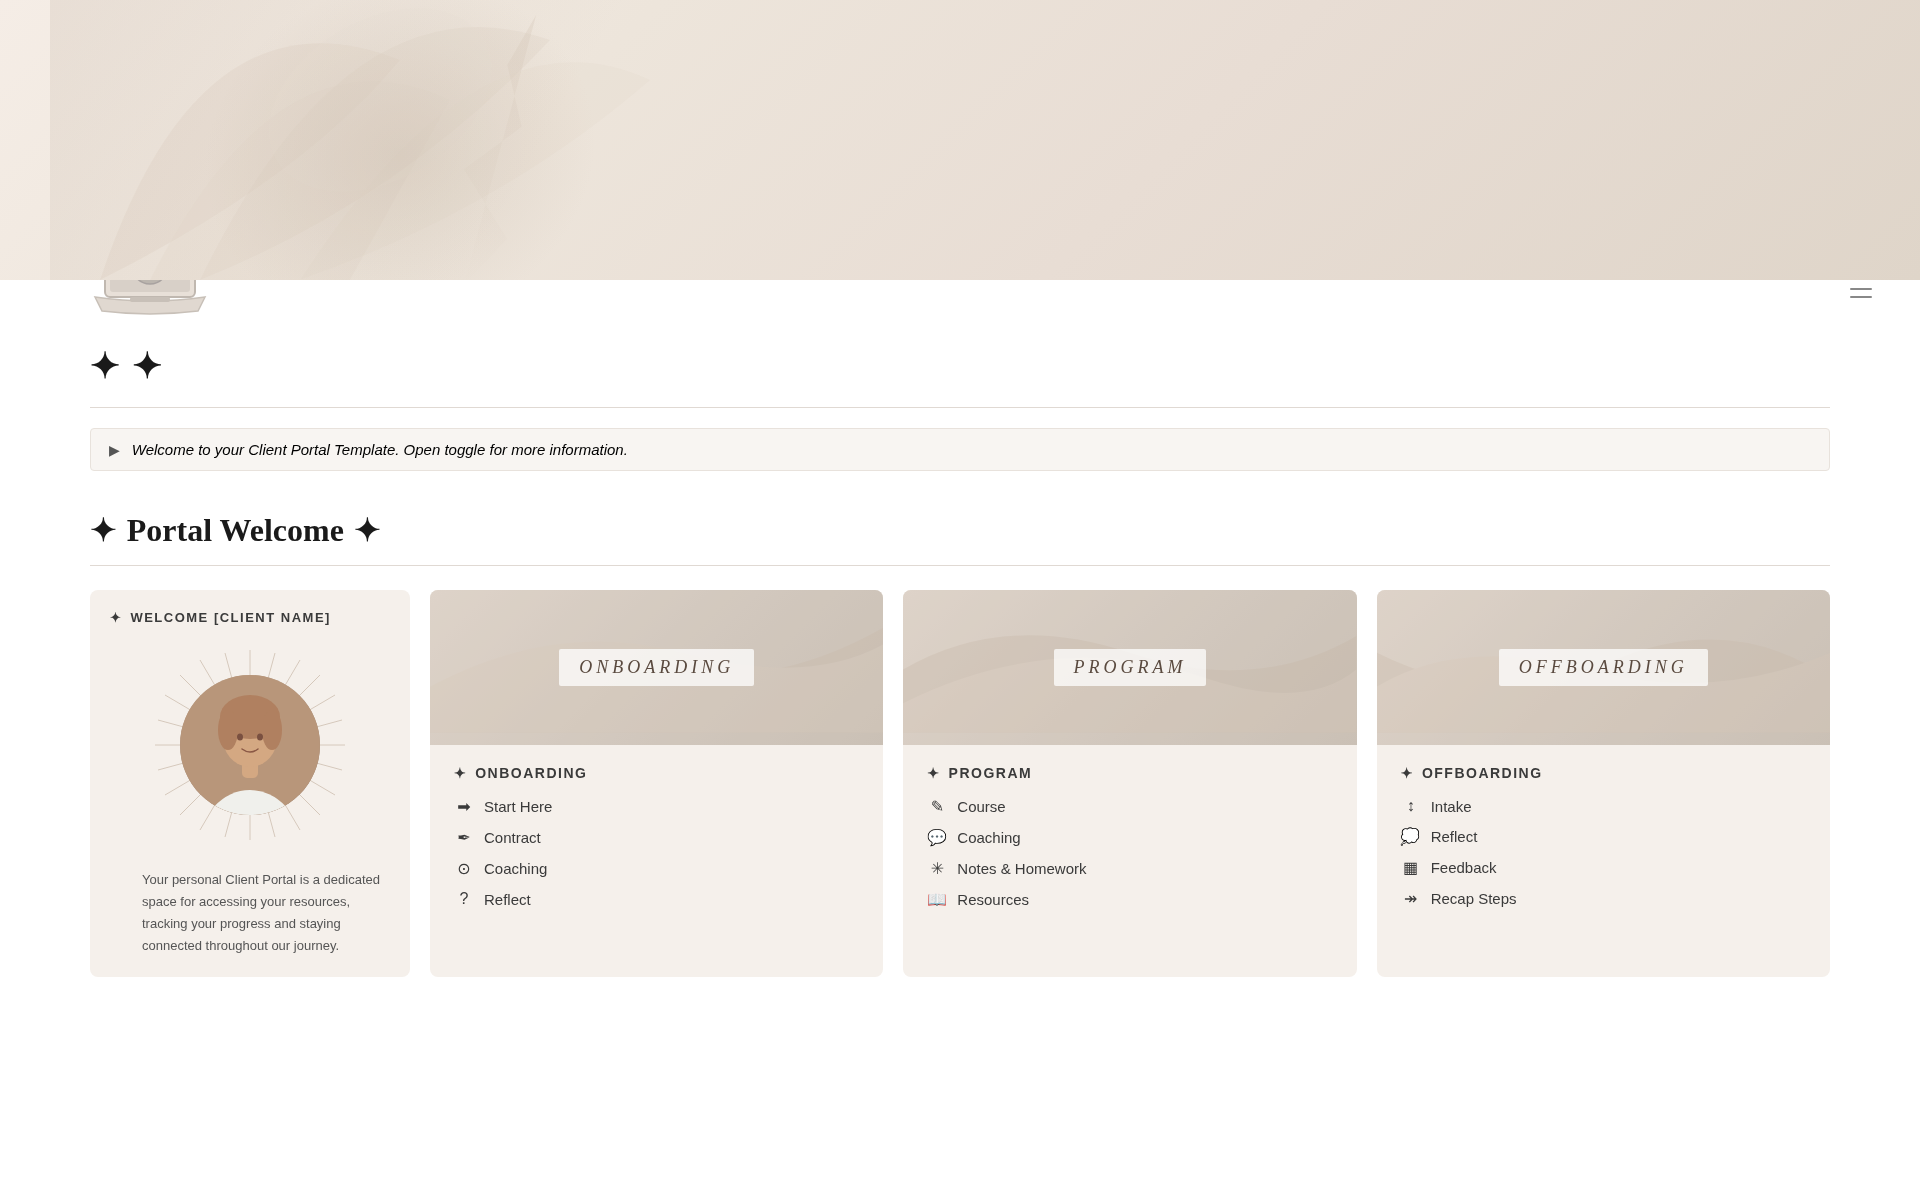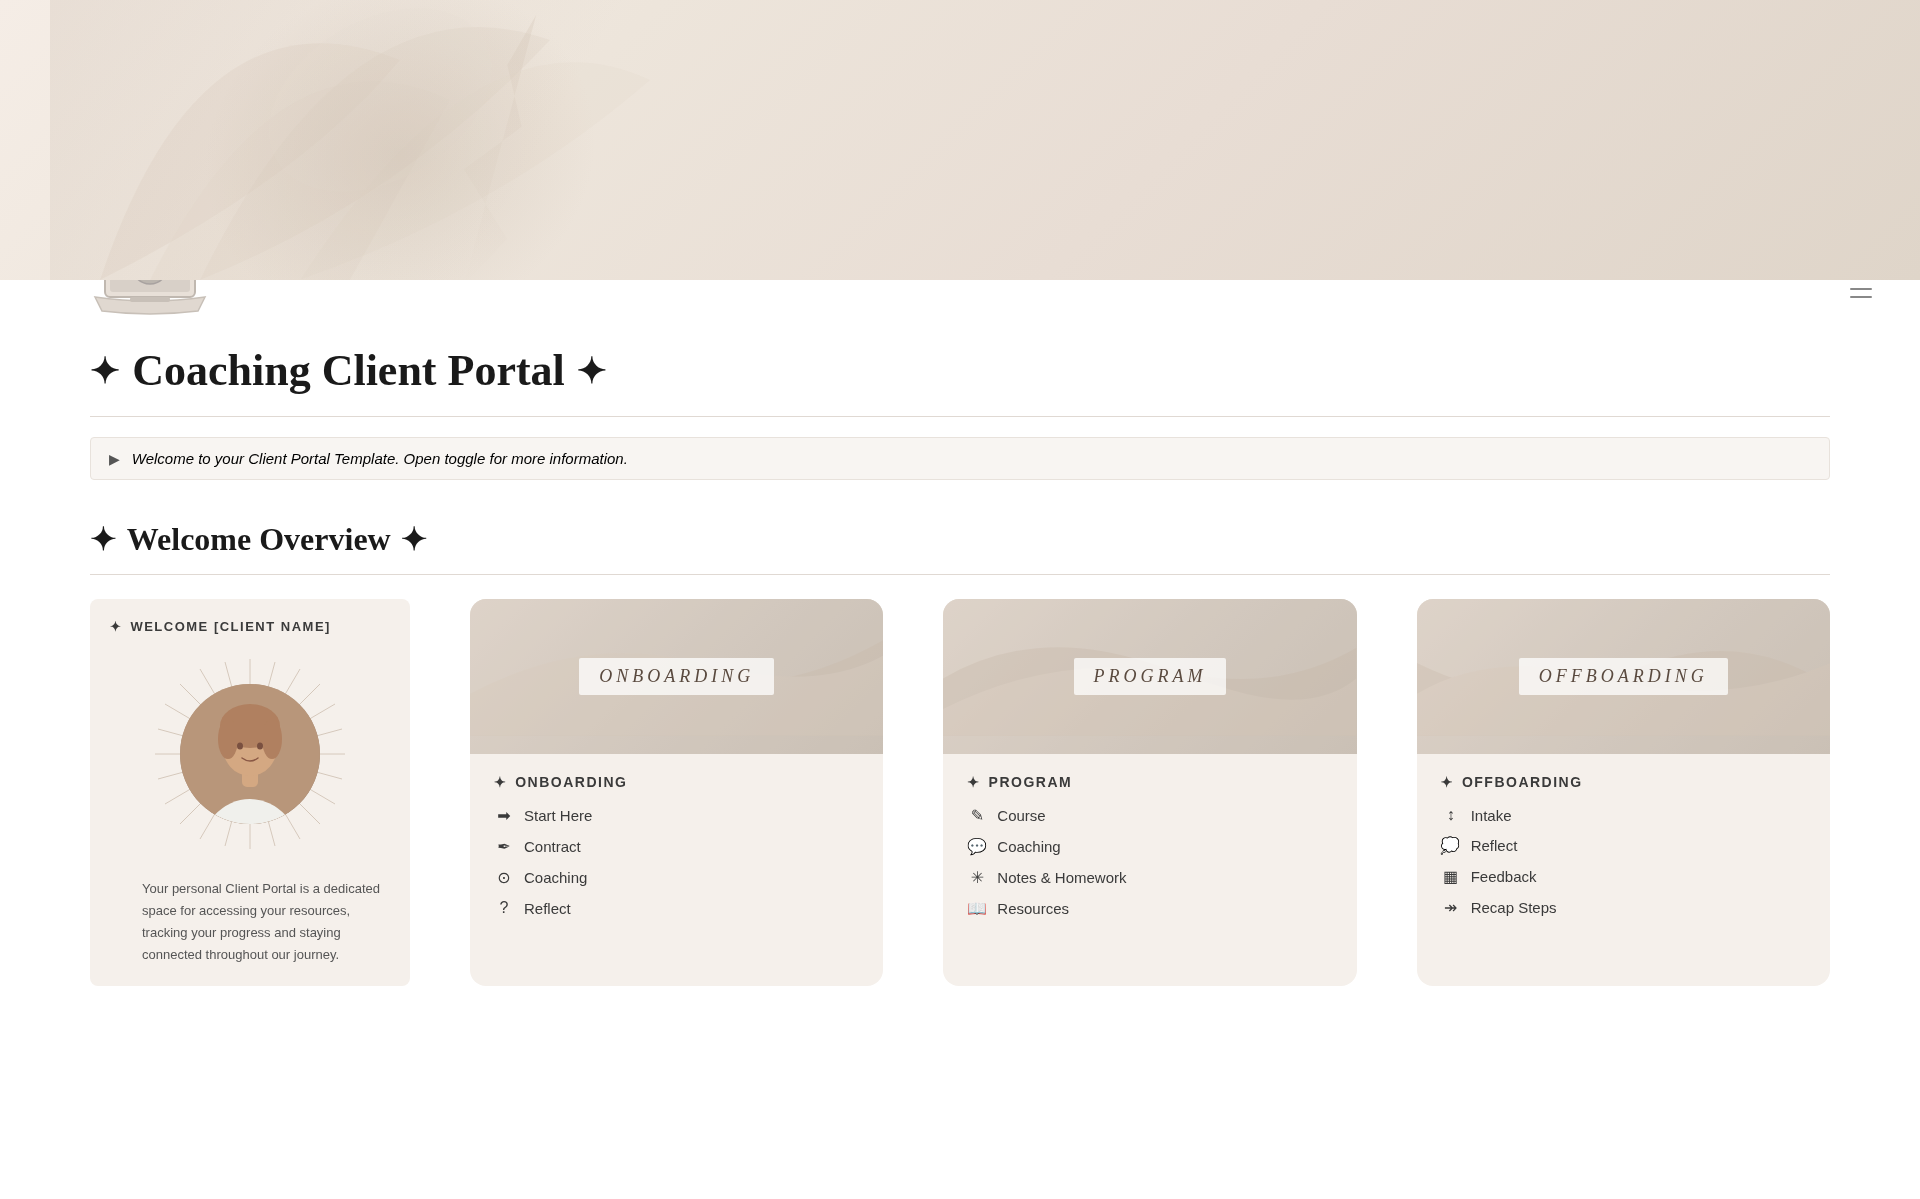--- a/index.html
+++ b/index.html
@@ -185,25 +185,24 @@
       font-size: 13px;
       line-height: 1.7;
       color: #555;
       margin-top: 8px;
       margin-left: 32px;
     }
 
     
     .section-card {
       background: #f5f0eb;
-      border-radius: 16px;
+      border-radius: 8px;
       overflow: hidden;
       display: flex;
       flex-direction: column;
-      margin-left: 40px;
     }
 
     .section-card-image {
       height: 155px;
       display: flex;
       align-items: center;
       justify-content: center;
       font-family: Georgia, serif;
       font-style: italic;
       font-size: 22px;
@@ -319,34 +318,33 @@
       <circle cx="60" cy="41" r="18" fill="#bbb5ae" stroke="#a8a2a0" stroke-width="1.5"></circle>
       <polyline points="52,41 58,47 70,35" fill="none" stroke="#6a6460" stroke-width="3" stroke-linecap="round" stroke-linejoin="round"></polyline>
 
       <path d="M5,72 Q60,80 115,72 L108,86 Q60,92 12,86Z" fill="#e0d8d0" stroke="#c8c0b8" stroke-width="1.5"></path>
       <rect x="40" y="72" width="40" height="5" rx="2" fill="#c8c0b8"></rect>
     </svg>
   </div>
 
   <h1 class="page-title">
     <span class="sparkle">✦</span>
-    <span>Coaching Client Portal</span>
     <span class="sparkle">✦</span>
   </h1>
 
   <hr class="divider">
 
   <div class="toggle-block">
     <span class="toggle-arrow">▶</span>
     <span class="toggle-text">Welcome to your Client Portal Template. Open toggle for more information.</span>
   </div>
 
   <h2 class="section-title">
     <span>✦</span>
-    <span>Welcome Overview</span>
+    <span>Portal Welcome</span>
     <span>✦</span>
   </h2>
   <hr class="divider">
 
   <div class="portal-grid">
 
     <div class="welcome-card">
       <div class="welcome-header">
         <span>✦</span>
         <span>WELCOME [CLIENT NAME]</span>

